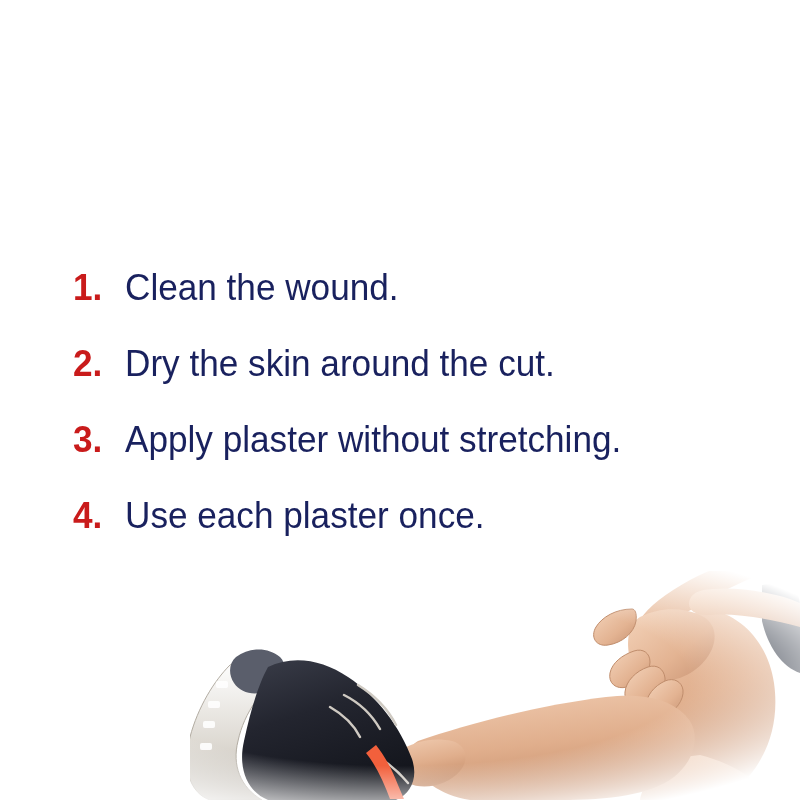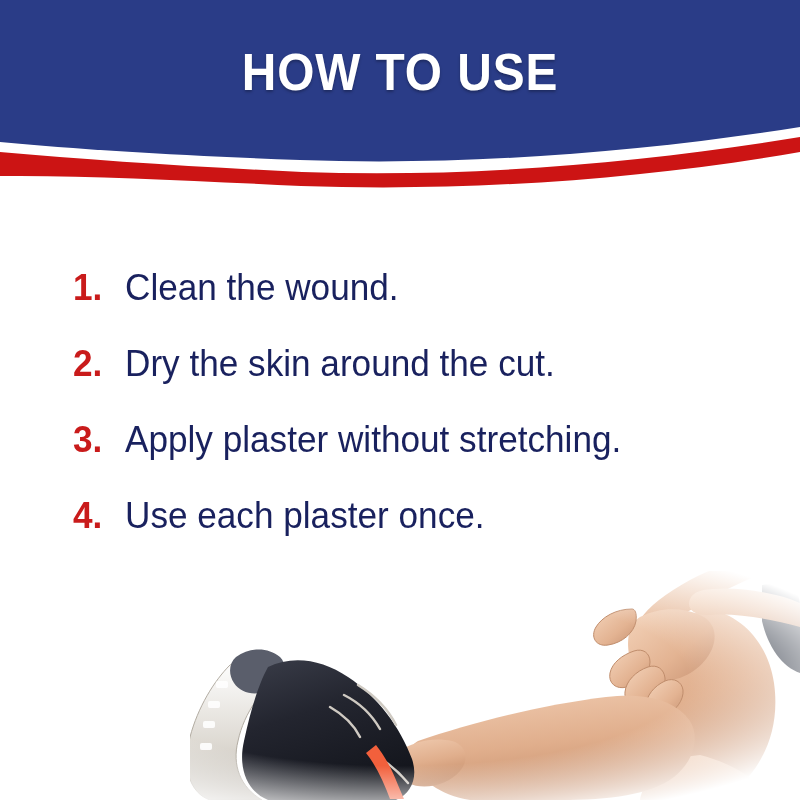--- a/index.html
+++ b/index.html
@@ -94,30 +94,20 @@
     overflow: hidden;
     background: #ffffff;
   }
   #photo svg { display: block; width: 800px; height: 245px; }
 </style>
 </head>
 <body>
 
 <div id="page">
 
-  <div id="banner">
-    <svg viewBox="0 0 800 200" preserveAspectRatio="none">
-
-      <path fill="#2a3c87" d="M0,0 L800,0 L800,127 C640,152 470,166 300,160 C190,156 85,150 0,142 Z"></path>
-
-      <path fill="#cc1414" d="M0,152 C90,160 195,167 302,172 C470,178 642,163 800,137
-               L800,152 C643,179 470,192 301,186 C194,181 89,175 0,176 Z"></path>
-    </svg>
-    <div id="banner-title">HOW TO USE</div>
-  </div>
 
   <div id="steps">
 
     <div class="step-row">
       <span class="step-num">1.</span>
       <span class="step-text">Clean the wound.</span>
     </div>
 
     <div class="step-row">
       <span class="step-num">2.</span>

